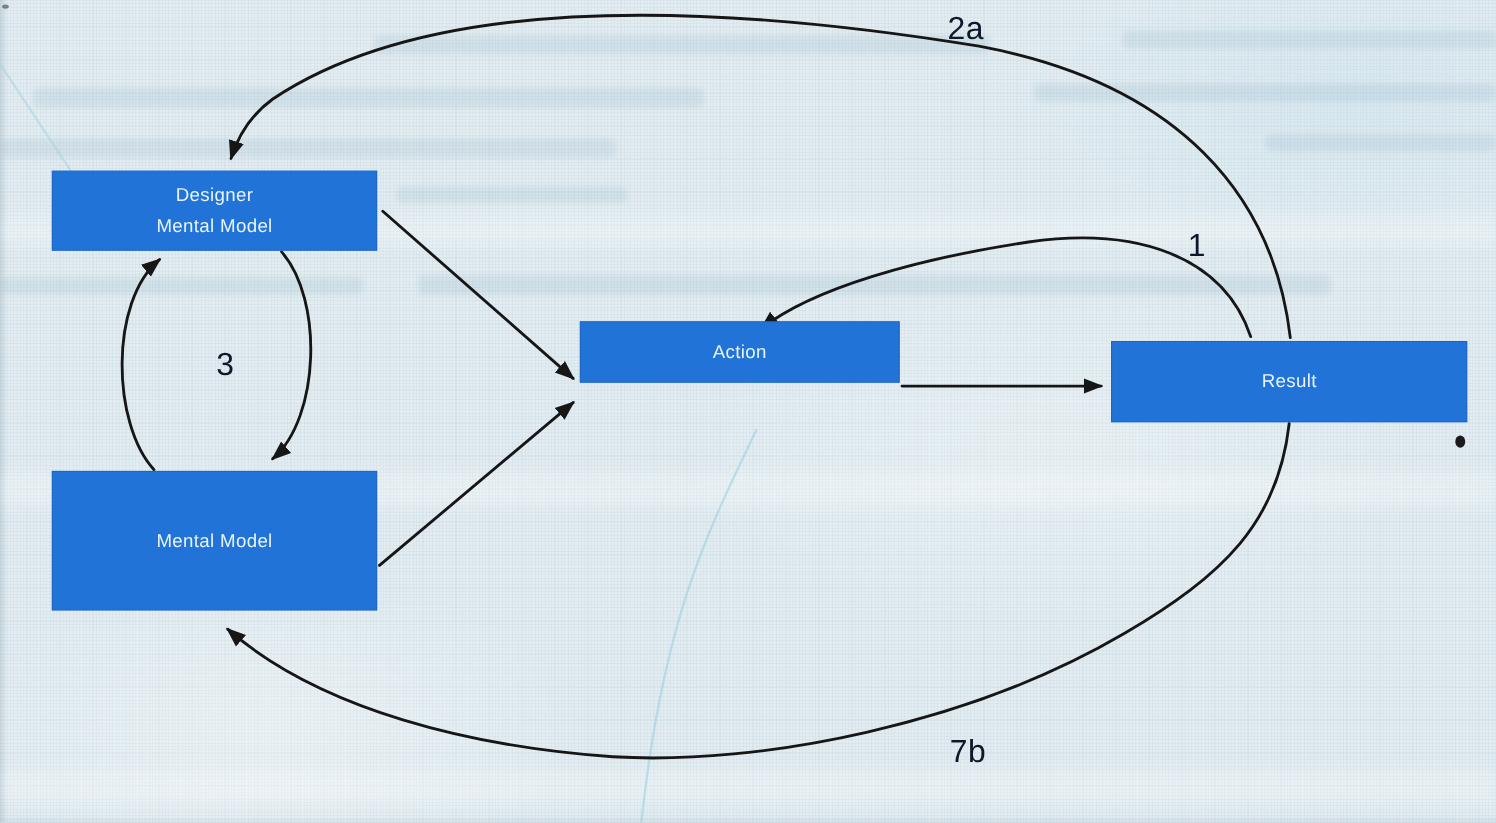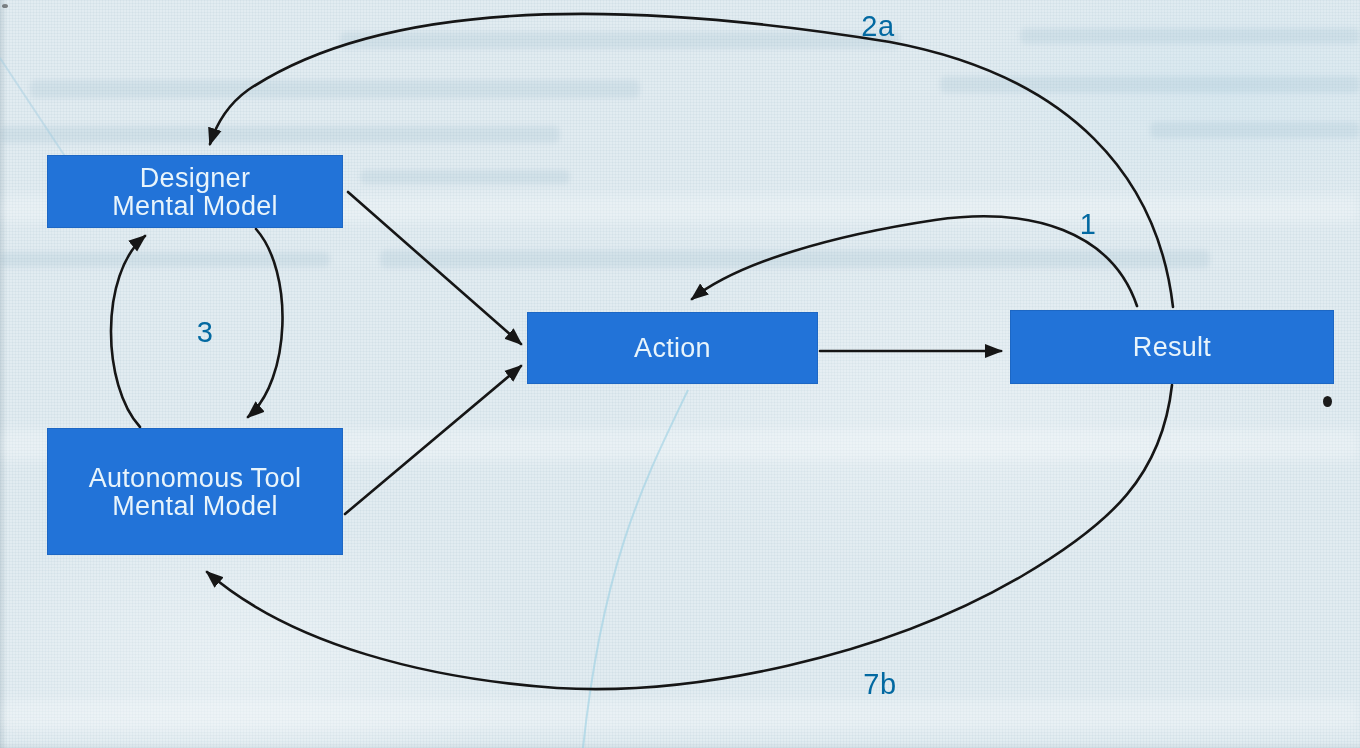--- a/index.html
+++ b/index.html
@@ -41,26 +41,26 @@
 
   .arrows{position:absolute;left:0;top:0;z-index:3;pointer-events:none;}
   .arrows path{fill:none;stroke:#161616;stroke-width:2.6;stroke-linecap:round;}
 
   .node{
     position:absolute;z-index:4;
     background:#2273d8;
     color:#e8f4fb;
     display:flex;flex-direction:column;align-items:center;justify-content:center;
     text-align:center;
-    font-size:27px;line-height:28px;letter-spacing:.3px;
+    font-size:17px;line-height:28px;letter-spacing:.3px;
     box-shadow:0 0 0 1px rgba(20,80,160,.35) inset;
   }
   .edge-label{
     position:absolute;z-index:4;
-    color:#0369a1;font-size:29px;line-height:30px;
+    color:#0f172a;font-size:29px;line-height:30px;
     transform:translate(-50%,-50%);
     letter-spacing:.5px;
   }
 </style>
 </head>
 <body>
 
 <div class="page">
 
   <div class="texture">
@@ -108,25 +108,24 @@
 
     <path d="M 256 229 C 294 272 291 380 248 417" marker-end="url(#ah)"></path>
   </svg>
 
   <div class="node" style="left:47px;top:155px;width:296px;height:73px">
     <span>Designer</span>
     <span>Mental Model</span>
   </div>
 
   <div class="node" style="left:47px;top:428px;width:296px;height:127px">
-    <span>Autonomous Tool</span>
     <span>Mental Model</span>
   </div>
 
-  <div class="node" style="left:527px;top:312px;width:291px;height:72px">
+  <div class="node" style="left:527px;top:292px;width:291px;height:56px">
     <span>Action</span>
   </div>
 
   <div class="node" style="left:1010px;top:310px;width:324px;height:74px">
     <span>Result</span>
   </div>
 
   <div class="edge-label" style="left:878px;top:26px">2a</div>
   <div class="edge-label" style="left:1088px;top:224px">1</div>
   <div class="edge-label" style="left:205px;top:332px">3</div>

